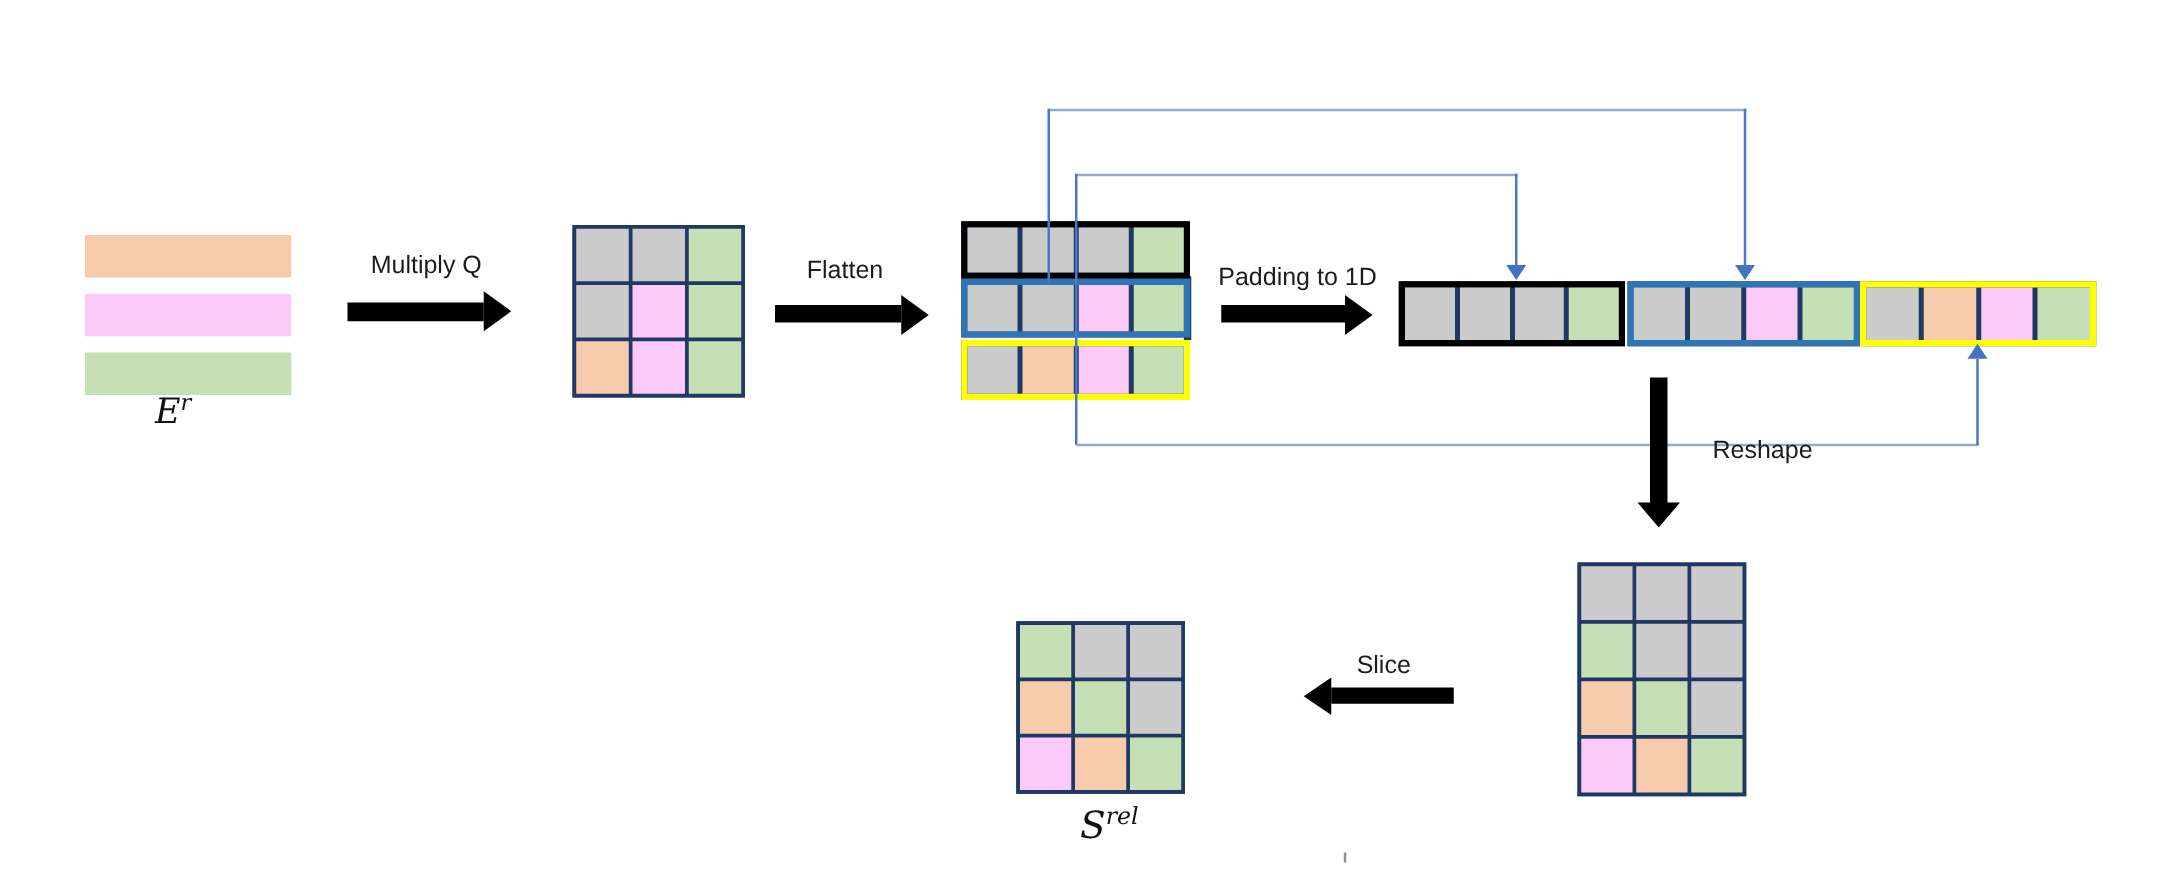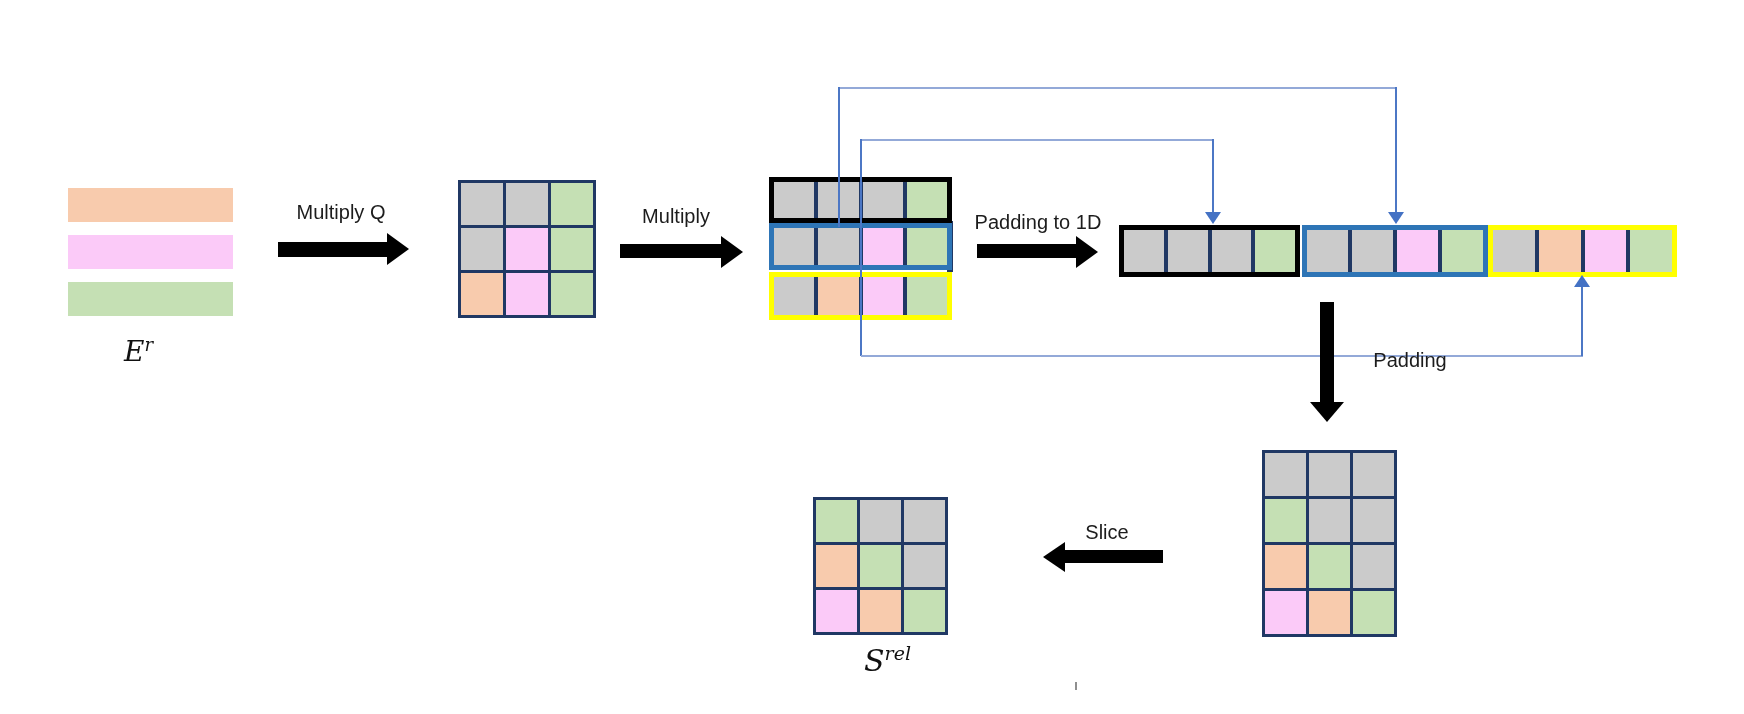--- a/index.html
+++ b/index.html
@@ -40,39 +40,39 @@
   .artifact{position:absolute;background:#8f8f8f;}
 </style>
 </head>
 <body>
 
 <div id="canvas">
 
   <div class="bar" style="top: 188px; background: rgb(248, 203, 173);"></div>
   <div class="bar" style="top: 235px; background: rgb(251, 202, 248);"></div>
   <div class="bar" style="top: 282px; background: rgb(197, 224, 180);"></div>
-  <div class="abs math" style="left:124px;top:334px"><span>E</span><sup>r</sup></div>
+  <div class="abs math" style="left:124px;top:312px"><span>E</span><sup>r</sup></div>
 
   <div class="abs step-label" style="left:255px;top:201px;width:172px">Multiply Q</div>
   <div class="shaft" style="left:278px;top:242px;width:109px;height:15px"></div>
   <div class="tri head-right" style="left:387px;top:233px"></div>
 
   <div class="matrix" style="left:458px;top:180px;grid-template-columns:repeat(3,42px);grid-auto-rows:42px">
       <div class="cell" style="background: rgb(203, 203, 203);"></div>
       <div class="cell" style="background: rgb(203, 203, 203);"></div>
       <div class="cell" style="background: rgb(197, 224, 180);"></div>
       <div class="cell" style="background: rgb(203, 203, 203);"></div>
       <div class="cell" style="background: rgb(251, 202, 248);"></div>
       <div class="cell" style="background: rgb(197, 224, 180);"></div>
       <div class="cell" style="background: rgb(248, 203, 173);"></div>
       <div class="cell" style="background: rgb(251, 202, 248);"></div>
       <div class="cell" style="background: rgb(197, 224, 180);"></div>
     </div>
 
-  <div class="abs step-label" style="left:606px;top:205px;width:140px">Multiply</div>
+  <div class="abs step-label" style="left:606px;top:205px;width:140px">Flatten</div>
   <div class="shaft" style="left:620px;top:244px;width:101px;height:14px"></div>
   <div class="tri head-right" style="left:721px;top:236px"></div>
 
   <div class="abs" style="left:947px;top:221px;width:6px;height:51px;background:#203864"></div>
   <div class="rowbox" style="left: 769px; top: 177px; width: 183px; height: 46px; border-color: rgb(0, 0, 0);">
       <div class="cell" style="background: rgb(203, 203, 203);"></div>
       <div class="cell" style="background: rgb(203, 203, 203);"></div>
       <div class="cell" style="background: rgb(203, 203, 203);"></div>
       <div class="cell" style="background: rgb(197, 224, 180);"></div>
     </div>
@@ -121,21 +121,21 @@
   <div class="cline-v" style="left:860px;top:139px;height:217px"></div>
   <div class="cline-v" style="left:1212px;top:139px;height:74px"></div>
   <div class="tri chead-down" style="left:1205px;top:212px"></div>
 
   <div class="cline-h" style="left:861px;top:355px;width:722px"></div>
   <div class="cline-v" style="left:1581px;top:287px;height:69px"></div>
   <div class="tri chead-up" style="left:1574px;top:275px"></div>
 
   <div class="shaft" style="left:1320px;top:302px;width:14px;height:101px"></div>
   <div class="tri head-down-big" style="left:1310px;top:402px"></div>
-  <div class="abs step-label" style="left:1355px;top:349px;width:110px">Padding</div>
+  <div class="abs step-label" style="left:1355px;top:349px;width:110px">Reshape</div>
 
   <div class="matrix" style="left:1262px;top:450px;grid-template-columns:repeat(3,41px);grid-auto-rows:43px">
       <div class="cell" style="background: rgb(203, 203, 203);"></div>
       <div class="cell" style="background: rgb(203, 203, 203);"></div>
       <div class="cell" style="background: rgb(203, 203, 203);"></div>
       <div class="cell" style="background: rgb(197, 224, 180);"></div>
       <div class="cell" style="background: rgb(203, 203, 203);"></div>
       <div class="cell" style="background: rgb(203, 203, 203);"></div>
       <div class="cell" style="background: rgb(248, 203, 173);"></div>
       <div class="cell" style="background: rgb(197, 224, 180);"></div>

